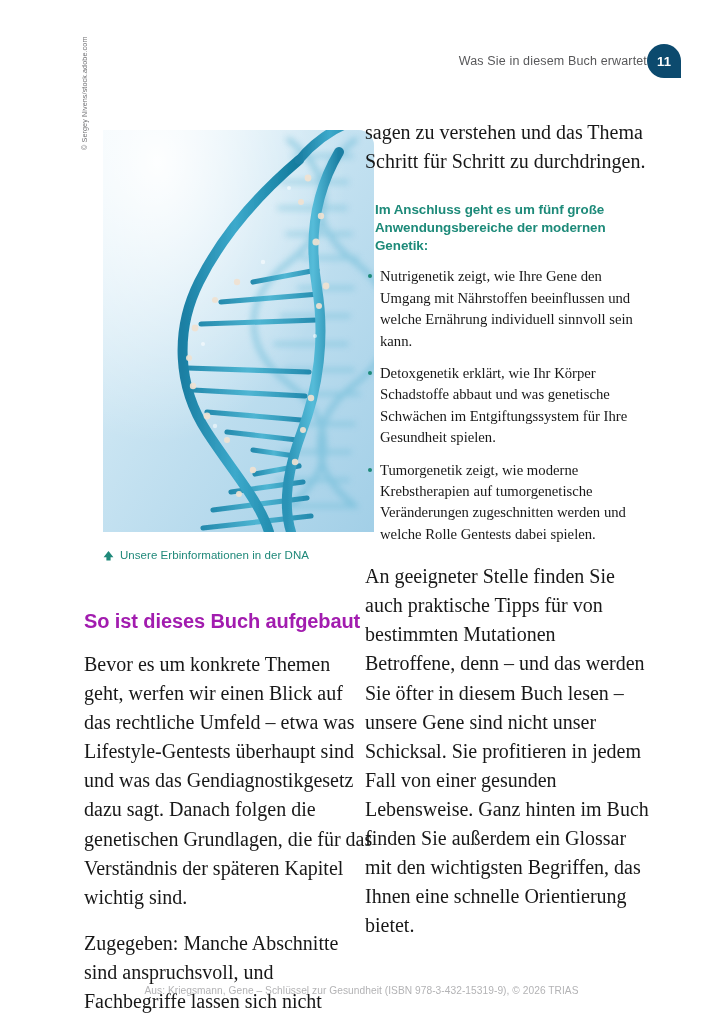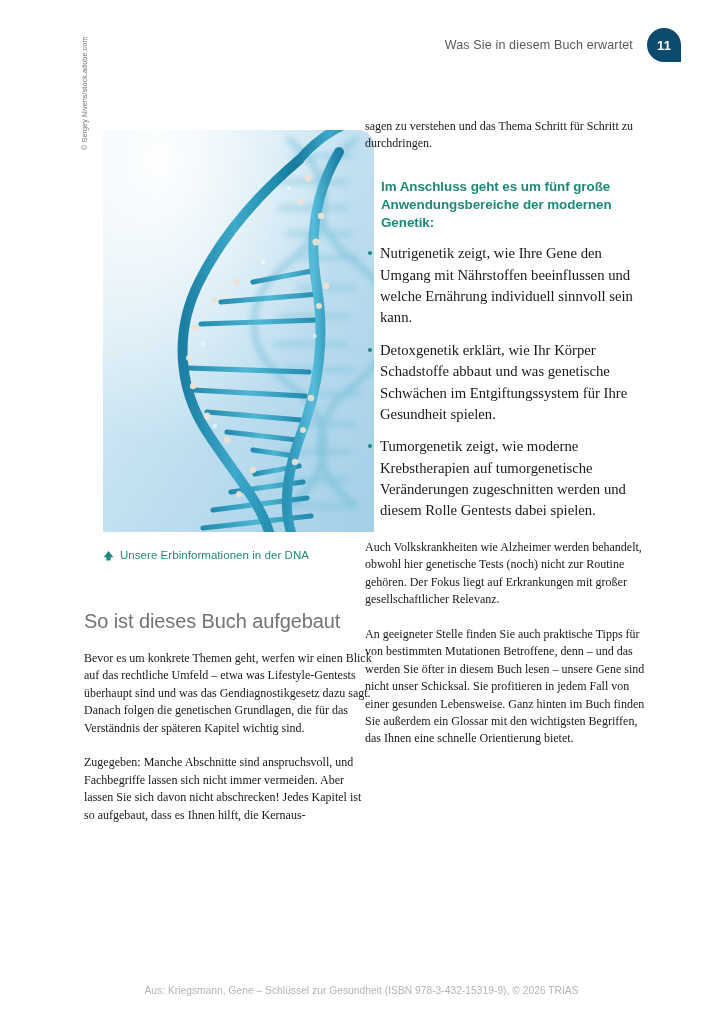--- a/index.html
+++ b/index.html
@@ -18,25 +18,25 @@
 
   .page {
     position: absolute;
     inset: 0;
     background: #ffffff;
   }
 
   
   .running-head {
     position: absolute;
-    top: 28px;
+    top: 44px;
     right: 42px;
     display: flex;
     align-items: center;
-    gap: 14px;
+    gap: 0;
   }
   .running-head-title {
     font-family: "Liberation Sans", sans-serif;
     font-size: 12.5px;
     letter-spacing: 0.15px;
     color: #58585a;
     white-space: nowrap;
   }
   .page-badge {
     width: 34px;
@@ -135,38 +135,38 @@
     flex: 0 0 auto;
     margin-top: 1px;
   }
 
   
   h2.section-heading {
     margin: 48px 0 0 0;
     padding-left: 0;
     font-family: "Liberation Sans", sans-serif;
     font-size: 20px;
-    font-weight: normal;
-    color: #737373;
+    font-weight: bold;
+    color: #a21caf;
     letter-spacing: -0.1px;
   }
 
   p.body-text {
     margin: 17px 0 0 0;
     font-family: "Liberation Serif", serif;
-    font-size: 12px;
+    font-size: 20px;
     line-height: 1.455;
     color: #181818;
     text-align: left;
     hyphens: manual;
   }
   p.body-text.first { margin-top: 0; }
 
   .lead-green {
-    margin: 25px 0 0 16px;
+    margin: 25px 0 0 10px;
     font-family: "Liberation Sans", sans-serif;
     font-size: 13.4px;
     font-weight: bold;
     line-height: 1.35;
     color: #1d8a79;
     letter-spacing: -0.05px;
   }
 
   ul.bullet-list {
     margin: 6px 0 0 0;
@@ -359,23 +359,22 @@
 
   <div class="col-right">
 
     <p class="body-text first">sagen zu verstehen und das Thema Schritt für Schritt zu durchdringen.</p>
 
     <p class="lead-green">Im Anschluss geht es um fünf große Anwendungsbereiche der modernen Genetik:</p>
 
     <ul class="bullet-list">
       <li>Nutrigenetik zeigt, wie Ihre Gene den Umgang mit Nährstoffen beeinflussen und welche Ernährung individuell sinnvoll sein kann.</li>
       <li>Detoxgenetik erklärt, wie Ihr Körper Schadstoffe abbaut und was genetische Schwächen im Entgiftungssystem für Ihre Gesundheit spielen.</li>
-      <li>Tumorgenetik zeigt, wie moderne Krebstherapien auf tumorgenetische Veränderungen zugeschnitten werden und diesem Rolle Gentests dabei spielen.</li>
+      <li>Tumorgenetik zeigt, wie moderne Krebstherapien auf tumorgenetische Veränderungen zugeschnitten werden und welche Rolle Gentests dabei spielen.</li>
     </ul>
 
-    <p class="body-text">Auch Volkskrankheiten wie Alzheimer werden behandelt, obwohl hier genetische Tests (noch) nicht zur Routine gehören. Der Fokus liegt auf Erkrankungen mit großer gesellschaftlicher Relevanz.</p>
 
     <p class="body-text">An geeigneter Stelle finden Sie auch praktische Tipps für von bestimmten Mutationen Betroffene, denn – und das werden Sie öfter in diesem Buch lesen – unsere Gene sind nicht unser Schicksal. Sie profitieren in jedem Fall von einer gesunden Lebensweise. Ganz hinten im Buch finden Sie außerdem ein Glossar mit den wichtigsten Begriffen, das Ihnen eine schnelle Orientierung bietet.</p>
   </div>
 
   <div class="footer">Aus: Kriegsmann, Gene – Schlüssel zur Gesundheit (ISBN 978-3-432-15319-9), © 2026 TRIAS</div>
 
 </div>
 
 </body></html>

